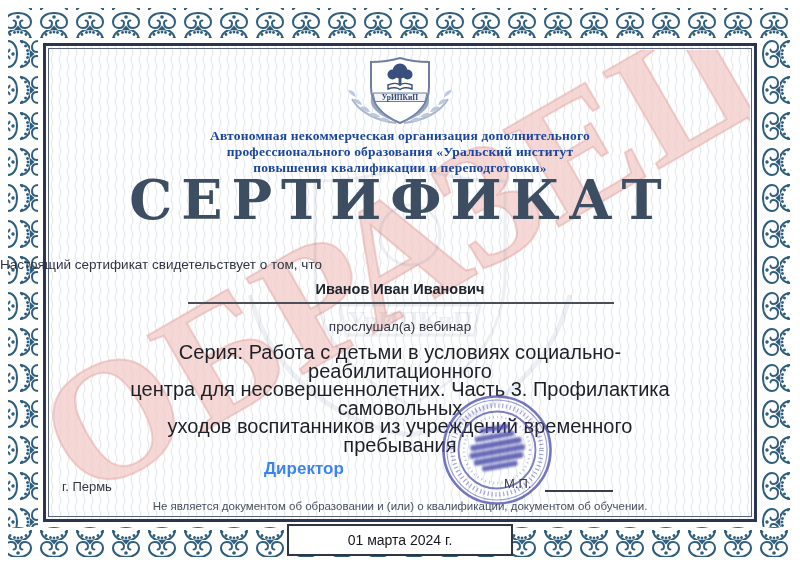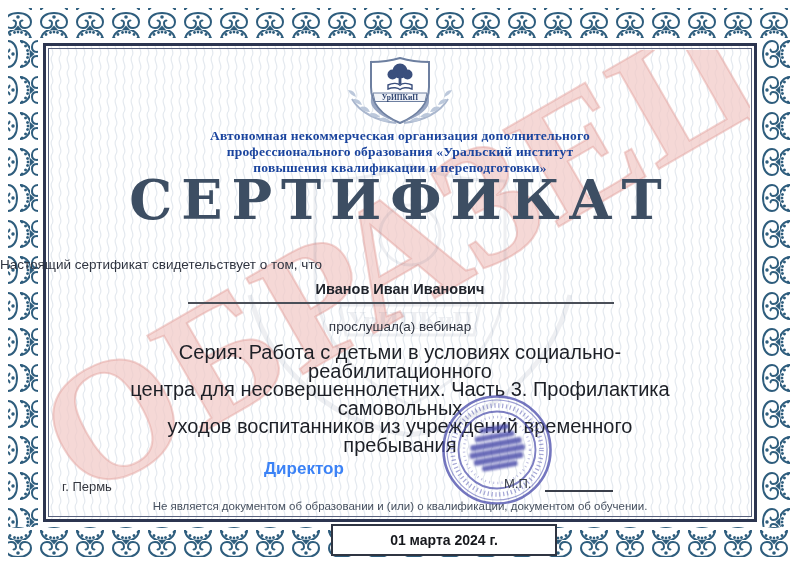--- a/index.html
+++ b/index.html
@@ -39,21 +39,21 @@
     font-weight:normal;font-size:20px;line-height:18.5px;color:#1c1f26;}
   .city{left:62px;top:479px;z-index:4;font-size:13px;color:#33363e;}
   .director{left:264px;top:461px;z-index:4;font-size:17px;line-height:15.5px;color:#3b82f6;font-weight:bold;}
   .stamp-svg{left:438px;top:393px;z-index:4;opacity:0.92;}
   .mp{left:504px;top:476px;z-index:5;font-size:13px;color:#3a3f4a;}
   .sig-line{left:545px;top:490px;width:68px;border-top:2px solid #3a3f4a;z-index:5;}
   .disclaimer{left:0;right:0;top:500px;text-align:center;z-index:4;font-size:11.5px;color:#454f5e;}
   .date-box{
     left:50%;top:524px;transform:translateX(-50%);width:222px;height:28px;z-index:6;
     background:#ffffff;border:2px solid #2f3542;display:flex;align-items:center;justify-content:center;
-    font-weight:bold;font-size:14px;color:#16181d;margin-left:44px;
+    font-weight:normal;font-size:14px;color:#16181d;
   }
 </style>
 </head>
 <body>
 
 <div class="certificate">
 
   <svg class="abs waves" width="800" height="565" xmlns="http://www.w3.org/2000/svg">
     <defs>
       <pattern id="wav" width="8" height="28" patternUnits="userSpaceOnUse">

